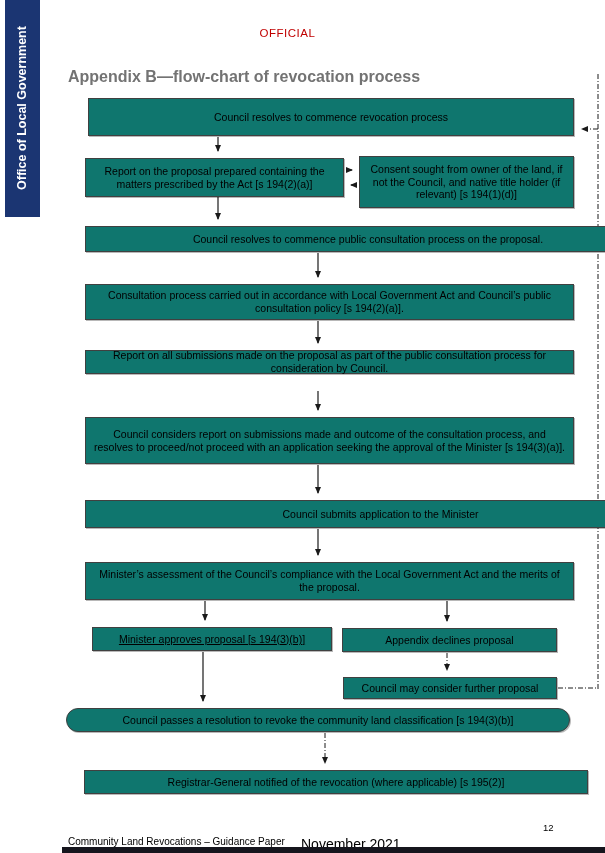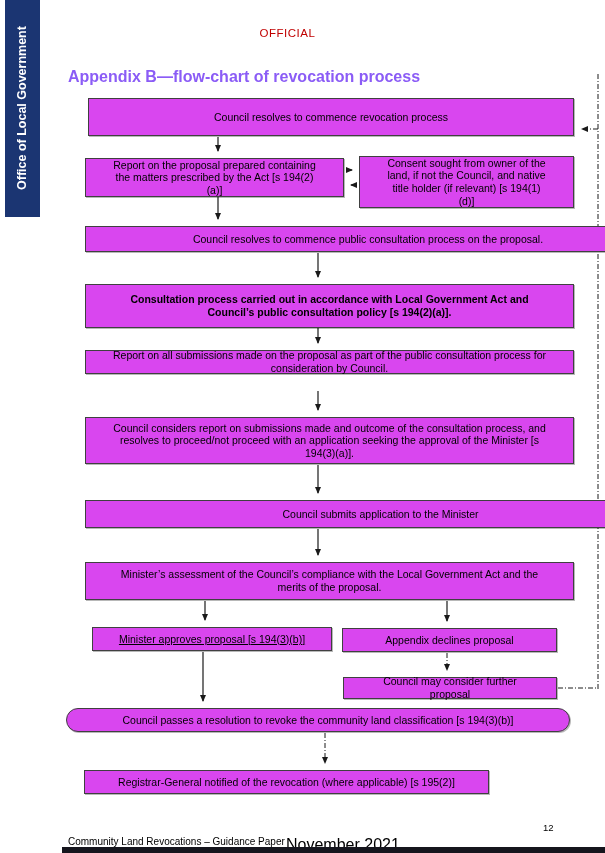--- a/index.html
+++ b/index.html
@@ -15,21 +15,21 @@
     position: absolute;
     left: 0; right: 30px; top: 27px;
     text-align: center;
     color: #c00000;
     font-size: 11.5px;
     letter-spacing: 0.5px;
   }
   #page-title {
     position: absolute;
     left: 68px; top: 68px;
-    color: #8b5cf6;
+    color: #737373;
     font-size: 16px;
     font-weight: bold;
   }
   #sidebar {
     position: absolute;
     left: 5px; top: 0;
     width: 35px; height: 217px;
     background: #1b3572;
   }
   #sidebar .vtext {
@@ -40,49 +40,49 @@
     text-align: center;
     line-height: 35px;
     color: #ffffff;
     font-weight: bold;
     font-size: 12.5px;
     white-space: nowrap;
   }
   .node {
     position: absolute;
     box-sizing: border-box;
-    background: #d946ef;
+    background: #0f766e;
     border: 1px solid #404040;
     box-shadow: 1px 1px 0 rgba(0,0,0,0.28);
     display: flex;
     align-items: center;
     justify-content: center;
     text-align: center;
     font-size: 10.5px;
     line-height: 1.2;
     color: #000000;
-    padding: 2px 25px;
+    padding: 2px 8px;
   }
   #edges {
     position: absolute;
     left: 0; top: 0;
     width: 605px; height: 853px;
     pointer-events: none;
   }
   #edges line { stroke: #1a1a1a; stroke-width: 1.2; }
   #edges line.dashed { stroke-dasharray: 5 2 1 2; stroke-width: 1; }
   #footer-doc {
     position: absolute;
     left: 68px; top: 836px;
     font-size: 10px; color: #000;
   }
   #footer-date {
     position: absolute;
-    left: 286px; top: 836px;
-    font-size: 16px; color: #000;
+    left: 301px; top: 836px;
+    font-size: 14px; color: #000;
   }
   #page-number {
     position: absolute;
     left: 543px; top: 822px;
     font-size: 9.5px; color: #000;
   }
   #bottom-bar {
     position: absolute;
     left: 62px; right: 0; bottom: 0;
     height: 6px;
@@ -136,21 +136,21 @@
   </div>
 
   <div class="node" style="left:359px;top:156px;width:215px;height:52px;">
     <span>Consent sought from owner of the land, if not the Council, and native title holder (if relevant) [s 194(1)(d)]</span>
   </div>
 
   <div class="node" style="left:85px;top:226px;width:566px;height:26px;">
     <span>Council resolves to commence public consultation process on the proposal.</span>
   </div>
 
-  <div class="node" style="left:85px;top:284px;width:489px;height:44px;font-weight:bold;">
+  <div class="node" style="left:85px;top:284px;width:489px;height:36px;">
     <span>Consultation process carried out in accordance with Local Government Act and Council’s public consultation policy [s 194(2)(a)].</span>
   </div>
 
   <div class="node" style="left:85px;top:350px;width:489px;height:24px;">
     <span>Report on all submissions made on the proposal as part of the public consultation process for consideration by Council.</span>
   </div>
 
   <div class="node" style="left:85px;top:417px;width:489px;height:47px;">
     <span>Council considers report on submissions made and outcome of the consultation process, and resolves to proceed/not proceed with an application seeking the approval of the Minister [s 194(3)(a)].</span>
   </div>
@@ -172,21 +172,21 @@
   </div>
 
   <div class="node" style="left:343px;top:677px;width:214px;height:22px;">
     <span>Council may consider further proposal</span>
   </div>
 
   <div class="node" style="left:66px;top:708px;width:504px;height:24px;border-radius:12px;">
     <span>Council passes a resolution to revoke the community land classification [s 194(3)(b)]</span>
   </div>
 
-  <div class="node" style="left:84px;top:770px;width:405px;height:24px;">
+  <div class="node" style="left:84px;top:770px;width:504px;height:24px;">
     <span>Registrar-General notified of the revocation (where applicable) [s 195(2)]</span>
   </div>
 
   <div id="footer-doc">Community Land Revocations – Guidance Paper</div>
   <div id="footer-date">November 2021</div>
   <div id="page-number">12</div>
   <div id="bottom-bar"></div>
 
 </div>
 

